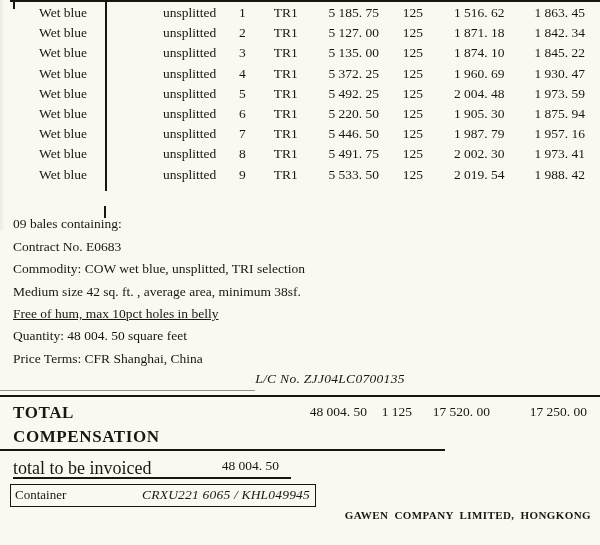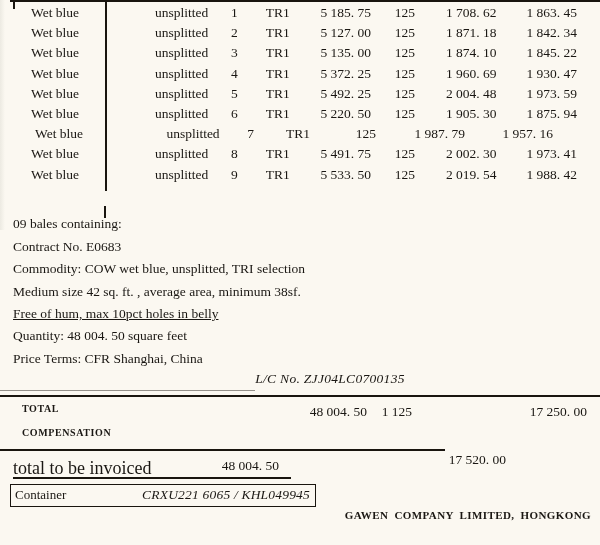--- a/index.html
+++ b/index.html
@@ -10,39 +10,39 @@
     color:#1a1713;
     font-family:"Liberation Serif","DejaVu Serif",serif;
     overflow:hidden;
   }
   .scan-edge { position:absolute; left:0; top:0; width:5px; height:230px;
     background:linear-gradient(to right,#eceae2,rgba(236,234,226,0)); }
   .hline { position:absolute; background:#19150f; }
   .vline { position:absolute; background:#19150f; }
 
   
-  .rows { position:absolute; left:13px; top:3px; width:564px; }
+  .rows { position:absolute; left:21px; top:3px; width:564px; }
   .trow { display:flex; height:20.2px; line-height:20.2px; font-size:13.5px; white-space:nowrap; }
   .trow .c { overflow:visible; }
   .c1 { width:92px; text-align:center; }
   .c2 { width:80px; text-align:center;padding-left:48px; }
   .c3 { width:35px; text-align:center; }
   .c4 { width:60px; text-align:center; }
   .c5 { width:72px; text-align:right; }
   .c6 { width:50px; text-align:right; padding-right:2px; box-sizing:border-box; }
   .c7 { width:87px; text-align:right; }
   .c8 { width:88px; text-align:right; }
 
   
   .dline { position:absolute; left:13px; font-size:13.5px; white-space:nowrap; }
   .lc { position:absolute; left:160px; width:340px; text-align:center; top:371px;
         font-size:13.5px; font-style:italic; letter-spacing:0.3px; }
 
   
-  .tot-label { position:absolute; left:22px; font-size:10px; letter-spacing:0.6px; font-weight:600; }
+  .tot-label { position:absolute; left:13px; font-size:17px; letter-spacing:0.6px; font-weight:600; }
   .tot-num { position:absolute; top:404px; font-size:13.5px; text-align:right; white-space:nowrap; }
 
   
   .inv-label { position:absolute; left:13px; top:458px; font-size:18px; }
   .inv-value { position:absolute; top:458px; right:321px; font-size:13.5px; white-space:nowrap; }
 
   
   .cbox { position:absolute; left:10px; top:484px; width:304px; height:21px;
           border:1.5px solid #19150f; background:transparent; }
   .cbox-label { position:absolute; left:4px; top:2px; font-size:13px; }
@@ -66,21 +66,21 @@
   <div class="vline" style="left:104px; top:206px; width:1.5px; height:12px;"></div>
 
   <div class="rows" id="rows">
       <div class="trow">
         <span class="c c1">Wet blue</span>
         <span class="c c2">unsplitted</span>
         <span class="c c3">1</span>
         <span class="c c4">TR1</span>
         <span class="c c5">5 185. 75</span>
         <span class="c c6">125</span>
-        <span class="c c7">1 708. 62</span>
+        <span class="c c7">1 516. 62</span>
         <span class="c c8">1 863. 45</span>
       </div>
       <div class="trow">
         <span class="c c1">Wet blue</span>
         <span class="c c2">unsplitted</span>
         <span class="c c3">2</span>
         <span class="c c4">TR1</span>
         <span class="c c5">5 127. 00</span>
         <span class="c c6">125</span>
         <span class="c c7">1 871. 18</span>
@@ -124,20 +124,21 @@
         <span class="c c5">5 220. 50</span>
         <span class="c c6">125</span>
         <span class="c c7">1 905. 30</span>
         <span class="c c8">1 875. 94</span>
       </div>
       <div class="trow">
         <span class="c c1">Wet blue</span>
         <span class="c c2">unsplitted</span>
         <span class="c c3">7</span>
         <span class="c c4">TR1</span>
+        <span class="c c5">5 446. 50</span>
         <span class="c c6">125</span>
         <span class="c c7">1 987. 79</span>
         <span class="c c8">1 957. 16</span>
       </div>
       <div class="trow">
         <span class="c c1">Wet blue</span>
         <span class="c c2">unsplitted</span>
         <span class="c c3">8</span>
         <span class="c c4">TR1</span>
         <span class="c c5">5 491. 75</span>
@@ -165,21 +166,21 @@
   <div class="dline" style="top:328px;">Quantity: 48 004. 50 square feet</div>
   <div class="dline" style="top:351px;">Price Terms: CFR Shanghai, China</div>
   <div class="lc">L/C No. ZJJ04LC0700135</div>
 
   <div class="hline" style="left:0; top:390px; width:255px; height:1px; opacity:0.45;"></div>
   <div class="hline" style="left:0; top:395px; width:600px; height:2px;"></div>
 
   <div class="tot-label" style="top:403px;">TOTAL</div>
   <div class="tot-num" style="right:233px;">48 004. 50</div>
   <div class="tot-num" style="right:188px;">1 125</div>
-  <div class="tot-num" style="right:94px;margin-top:48px;">17 520. 00</div>
+  <div class="tot-num" style="right:110px;">17 520. 00</div>
   <div class="tot-num" style="right:13px;">17 250. 00</div>
   <div class="tot-label" style="top:427px;">COMPENSATION</div>
 
   <div class="hline" style="left:0; top:449px; width:445px; height:2px;"></div>
 
   <div class="inv-label">total to be invoiced</div>
   <div class="inv-value">48 004. 50</div>
   <div class="hline" style="left:13px; top:477px; width:278px; height:1.5px;"></div>
 
   <div class="cbox">

